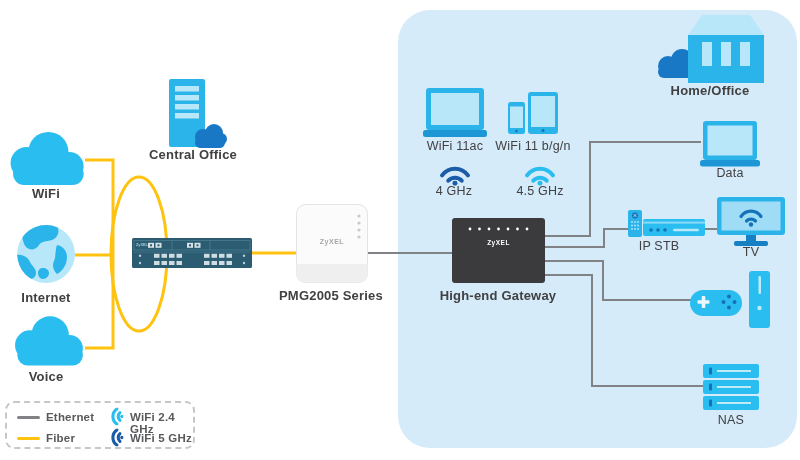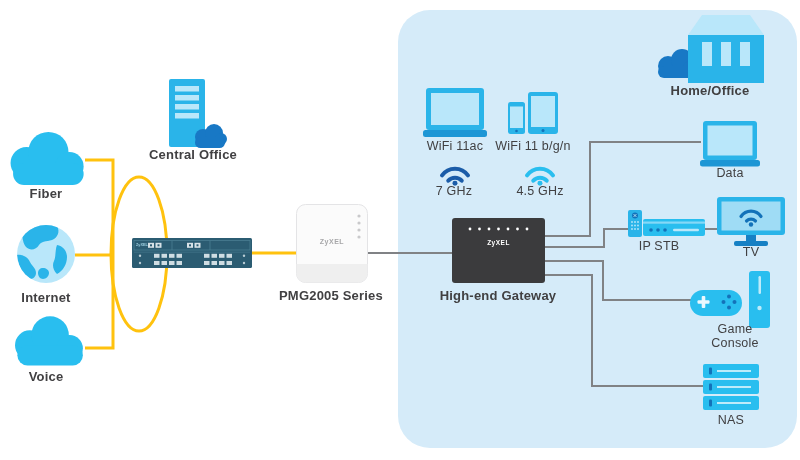--- a/index.html
+++ b/index.html
@@ -50,21 +50,21 @@
   </svg>
 
   <svg class="abs" style="left:3px;top:129px" width="84" height="58" viewBox="0 0 100 68">
     <g class="f-cyan">
         <circle cx="28" cy="40" r="19"></circle>
         <circle cx="54" cy="27" r="24"></circle>
         <circle cx="79" cy="44" r="17"></circle>
         <rect x="12" y="40" width="84" height="26" rx="13"></rect>
       </g>
   </svg>
-  <div class="lbl b" style="left:4px;top:187px;width:84px">Fiber</div>
+  <div class="lbl b" style="left:4px;top:187px;width:84px">WiFi</div>
 
   <svg class="abs" style="left:16px;top:224px" width="60" height="60" viewBox="0 0 60 60">
     <circle cx="30" cy="30" r="29" class="f-scr"></circle>
     <clipPath id="gclip">
         <circle cx="30" cy="30" r="29"></circle>
       </clipPath>
     <g clip-path="url(#gclip)" class="f-dev">
       <path d="M8 1 h32 c4 4 3 11 -2 14 c-5 3 -12 1 -15 6 c-3 5 -9 6 -13 2 c-4 -4 -5 -17 -2 -22 z"></path>
       <path d="M41 21 c6 1 10 6 10 12 c0 7 -4 14 -10 17 c-4 -4 -5 -9 -3 -13 c2 -4 1 -11 3 -16 z"></path>
       <path d="M1 31 c5 -1 11 2 13 7 c2 4 6 6 6 11 c0 4 -4 7 -8 6 c-6 -5 -10 -15 -11 -24 z"></path>
@@ -210,21 +210,21 @@
     <rect x="3" y="4" width="24" height="31" class="f-scr"></rect>
     <circle cx="15" cy="38.5" r="1.5" class="f-dark"></circle>
   </svg>
   <div class="lbl r" style="left:489px;top:139px;width:88px">WiFi 11 b/g/n</div>
 
   <svg class="abs" style="left:439px;top:162px" width="32" height="24" viewBox="0 0 32 25">
     <path class="wifi-up navy" d="M2.5 14 A16.5 16.5 0 0 1 29.5 14"></path>
     <path class="wifi-up navy" d="M9 19.5 A9.5 9.5 0 0 1 23 19.5"></path>
     <circle cx="16" cy="22.2" r="2.6" class="f-navy"></circle>
   </svg>
-  <div class="lbl r" style="left:424px;top:184px;width:60px">7 GHz</div>
+  <div class="lbl r" style="left:424px;top:184px;width:60px">4 GHz</div>
 
   <svg class="abs" style="left:524px;top:162px" width="32" height="24" viewBox="0 0 32 25">
     <path class="wifi-up cyan" d="M2.5 14 A16.5 16.5 0 0 1 29.5 14"></path>
     <path class="wifi-up cyan" d="M9 19.5 A9.5 9.5 0 0 1 23 19.5"></path>
     <circle cx="16" cy="22.2" r="2.6" class="f-cyan"></circle>
   </svg>
   <div class="lbl r" style="left:506px;top:184px;width:68px">4.5 GHz</div>
 
   <svg class="abs" style="left:700px;top:121px" width="60" height="46" viewBox="0 0 60 46">
     <rect x="3" y="0" width="54" height="39" rx="3" class="f-dev"></rect>
@@ -287,35 +287,52 @@
         <circle cx="33.5" cy="18" r="2"></circle>
         <circle cx="44.5" cy="18" r="2"></circle>
         <circle cx="39" cy="23.5" r="2"></circle>
       </g>
   </svg>
   <svg class="abs" style="left:749px;top:271px" width="21" height="57" viewBox="0 0 21 57">
     <rect width="21" height="57" rx="3" class="f-cyan"></rect>
     <rect x="9.5" y="5" width="2.5" height="18" rx="1.2" fill="#BDEBFA"></rect>
     <circle cx="10.5" cy="37" r="2.2" fill="#BDEBFA"></circle>
   </svg>
-  <div class="lbl r" style="left:701px;top:322px;width:68px">Game Console</div>
 
   <svg class="abs" style="left:703px;top:364px" width="56" height="46" viewBox="0 0 56 46">
     <g class="f-cyan">
         <rect x="0" y="0" width="56" height="14" rx="2"></rect>
         <rect x="0" y="16" width="56" height="14" rx="2"></rect>
         <rect x="0" y="32" width="56" height="14" rx="2"></rect>
       </g>
     <g class="f-dark">
         <rect x="6" y="3.5" width="3" height="7" rx="1"></rect>
         <rect x="6" y="19.5" width="3" height="7" rx="1"></rect>
         <rect x="6" y="35.5" width="3" height="7" rx="1"></rect>
       </g>
     <g fill="#BDEBFA">
         <rect x="14" y="6" width="34" height="2"></rect>
         <rect x="14" y="22" width="34" height="2"></rect>
         <rect x="14" y="38" width="34" height="2"></rect>
       </g>
   </svg>
   <div class="lbl r" style="left:703px;top:413px;width:56px">NAS</div>
 
+  <div id="legend-box">
+    <div class="legend-swatch" style="left:10px;top:13px;background:var(--ethernet)"></div>
+    <div class="legend-text" style="left:39px;top:8px">Ethernet</div>
+    <svg class="rot-wifi" style="position:absolute;left:100px;top:6px" width="18" height="15" viewBox="0 0 32 25">
+      <path class="wifi-up cyan" style="stroke-width:5.5" d="M2.5 14 A16.5 16.5 0 0 1 29.5 14"></path>
+      <path class="wifi-up cyan" style="stroke-width:5.5" d="M9 19.5 A9.5 9.5 0 0 1 23 19.5"></path>
+      <circle cx="16" cy="23" r="3" class="f-cyan"></circle>
+    </svg>
+    <div class="legend-text" style="left:123px;top:8px">WiFi 2.4 GHz</div>
+    <div class="legend-swatch" style="left:10px;top:34px;background:var(--fiber)"></div>
+    <div class="legend-text" style="left:39px;top:29px">Fiber</div>
+    <svg class="rot-wifi" style="position:absolute;left:100px;top:27px" width="18" height="15" viewBox="0 0 32 25">
+      <path class="wifi-up navy" style="stroke-width:5.5" d="M2.5 14 A16.5 16.5 0 0 1 29.5 14"></path>
+      <path class="wifi-up navy" style="stroke-width:5.5" d="M9 19.5 A9.5 9.5 0 0 1 23 19.5"></path>
+      <circle cx="16" cy="23" r="3" class="f-navy"></circle>
+    </svg>
+    <div class="legend-text" style="left:123px;top:29px">WiFi 5 GHz</div>
+  </div>
 
 </div>
 
 </body></html>

